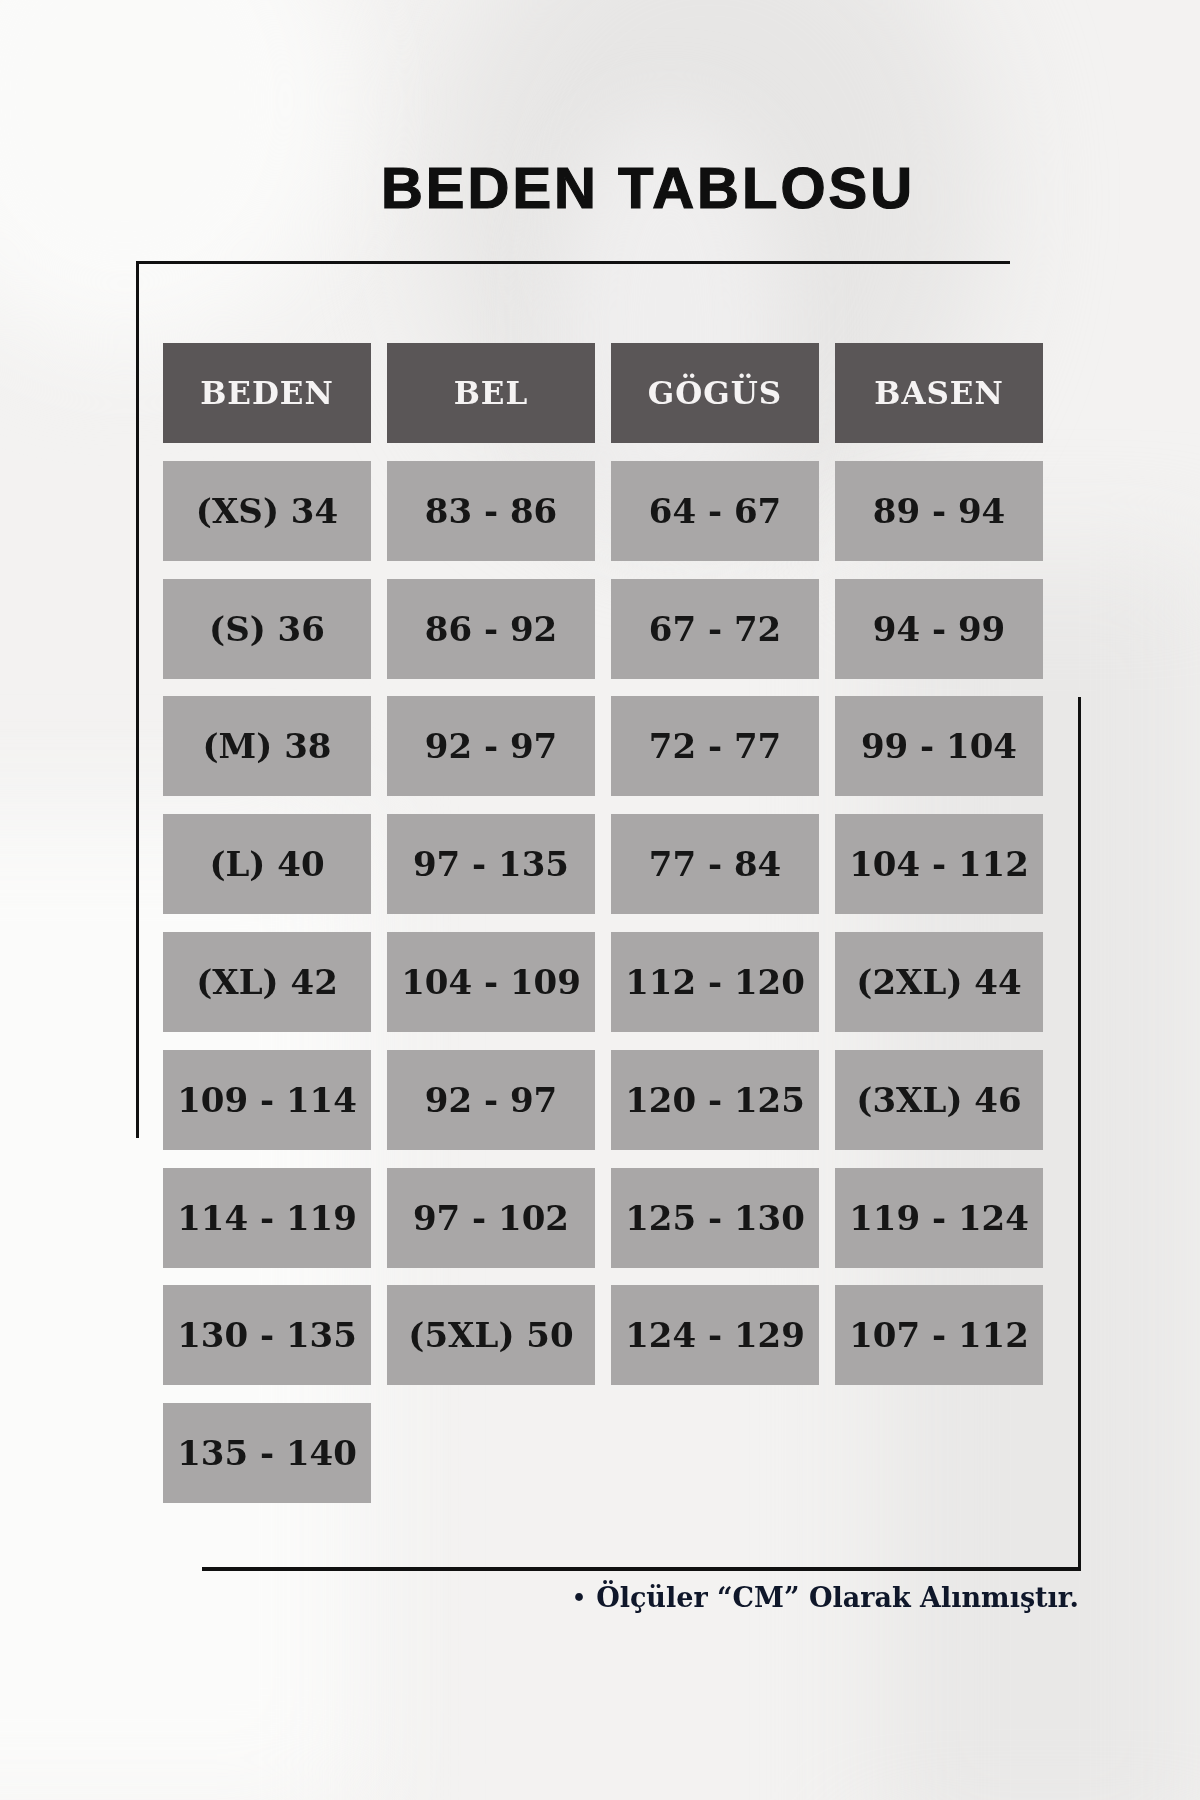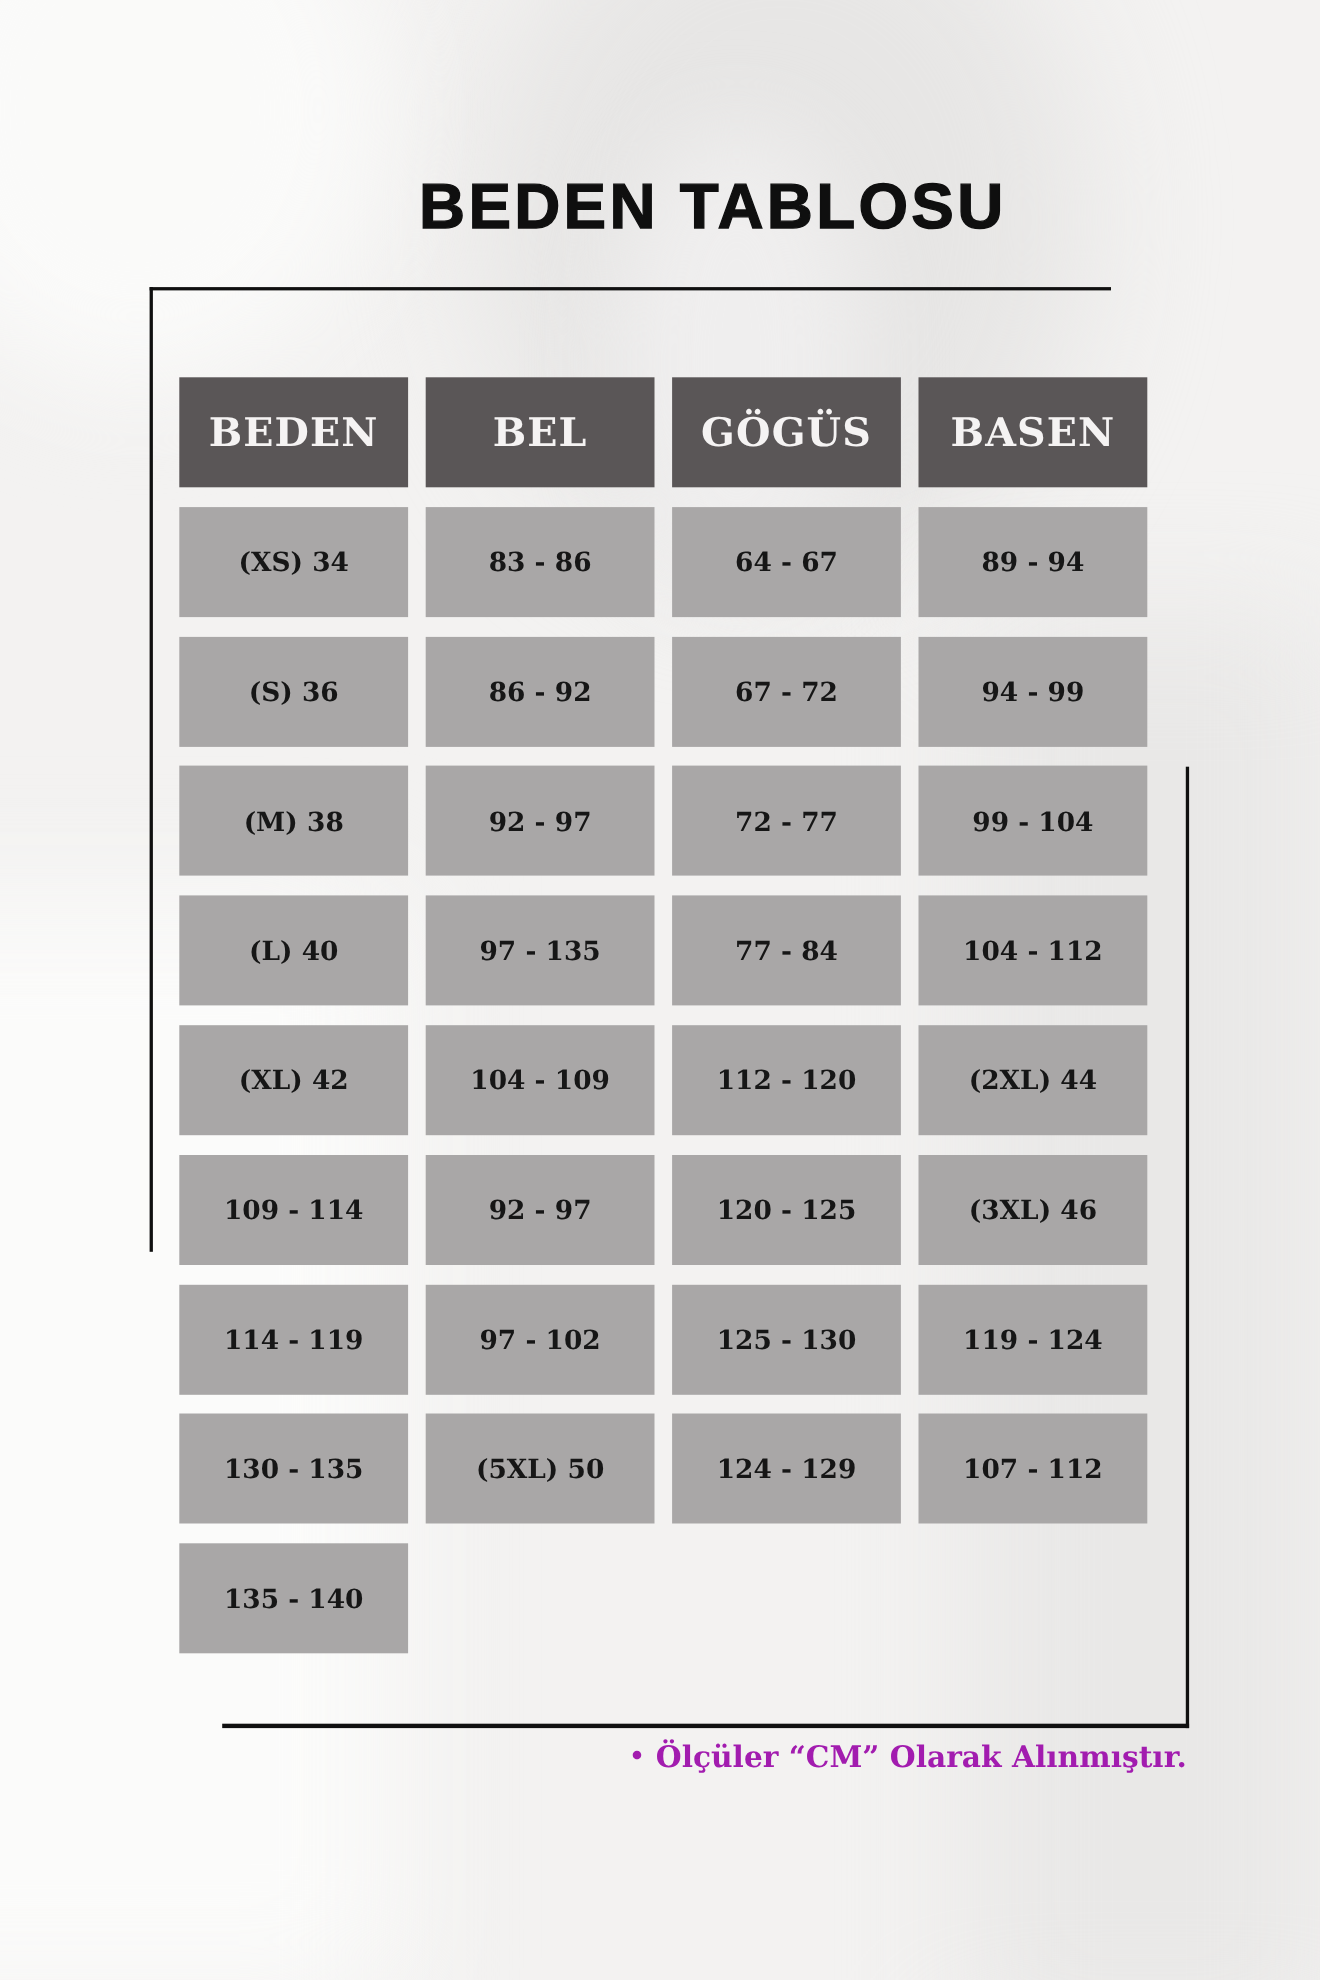--- a/index.html
+++ b/index.html
@@ -76,36 +76,36 @@
     display: flex;
     align-items: center;
     justify-content: center;
     font-weight: bold;
     text-align: center;
     white-space: nowrap;
   }
   .header-cell {
     background: var(--header_bg, #5a5657);
     color: var(--header_text, #f5f3f3);
-    font-size: 36px;
+    font-size: 31px;
     letter-spacing: 1px;
   }
   .data-cell {
     background: var(--cell_bg, #a9a7a7);
     color: var(--cell_text, #161616);
-    font-size: 24px;
+    font-size: 34px;
   }
 
   .footer-note {
     position: absolute;
     top: 1582px;
     right: 121px;
     font-size: 27px;
     font-weight: bold;
-    color: #a21caf;
+    color: #0f172a;
     white-space: nowrap;
   }
   .footer-note .bullet {
     font-size: 22px;
     margin-right: 10px;
     vertical-align: 2px;
   }
 </style>
 </head>
 <body>

